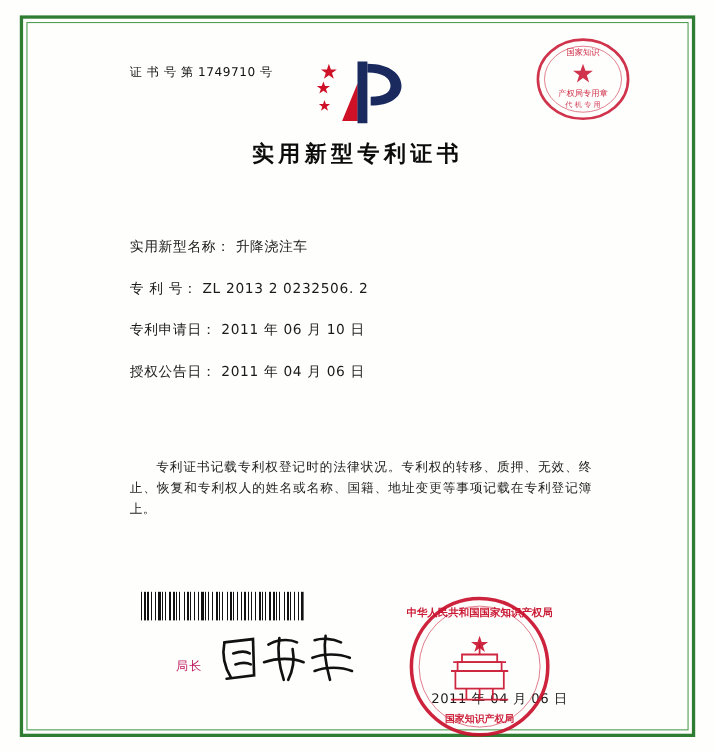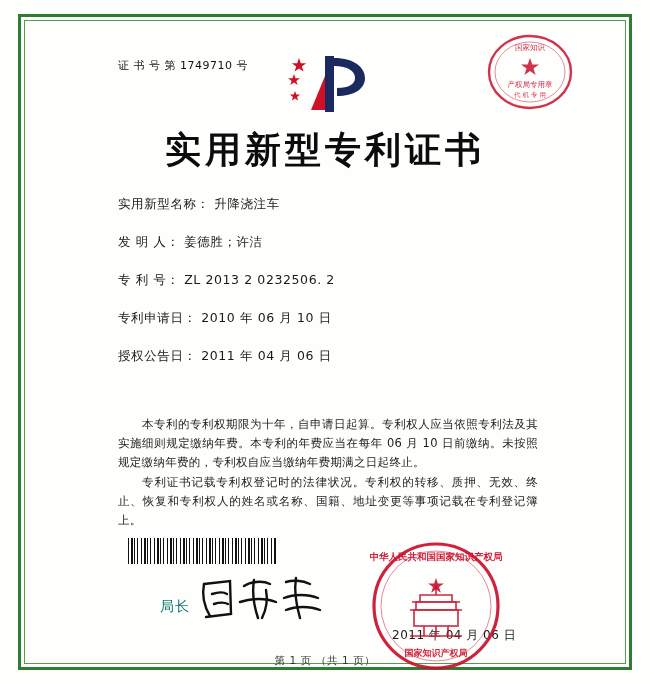--- a/index.html
+++ b/index.html
@@ -55,38 +55,39 @@
     width: 85px;
     height: 65px;
   }
   .logo svg { display: block; }
   .title {
     position: absolute;
     left: 0;
     right: 0;
     top: 126px;
     text-align: center;
-    font-size: 36px;
+    font-size: 20px;
     font-weight: bold;
     letter-spacing: 4px;
     color: #0c0c0c;
     font-family: "DejaVu Sans", "Liberation Sans", sans-serif;
   }
   .fields {
     position: absolute;
     left: 118px;
     top: 196px;
     width: 430px;
   }
   .field-row {
     font-size: 12.5px;
     color: #1a1a1a;
     margin-bottom: 21px;
     letter-spacing: 0.6px;
     white-space: nowrap;
+    margin-top: 20px;
   }
   .field-label {
     display: inline;
   }
   .field-value {
     display: inline;
   }
   .body-text {
     position: absolute;
     left: 118px;
@@ -114,22 +115,22 @@
         #111 0px, #111 1px, #fff 1px, #fff 3px,
         #111 3px, #111 5px, #fff 5px, #fff 6px,
         #111 6px, #111 7px, #fff 7px, #fff 9px,
         #111 9px, #111 10px, #fff 10px, #fff 13px);
   }
   
   .director-label {
     position: absolute;
     left: 160px;
     top: 598px;
-    font-size: 14px;
-    color: #0f766e;
+    font-size: 11px;
+    color: #be185d;
     letter-spacing: 1px;
   }
   .signature {
     position: absolute;
     left: 196px;
     top: 572px;
     width: 130px;
     height: 56px;
   }
   .date-bottom {
@@ -197,39 +198,34 @@
   </div>
 
   <div class="title">实用新型专利证书</div>
 
   <div class="fields">
     <div class="field-row">
       <span class="field-label">实用新型名称：</span>
       <span class="field-value">升降浇注车</span>
     </div>
     <div class="field-row">
-      <span class="field-label">发 明 人：</span>
-      <span class="field-value">姜德胜；许洁</span>
-    </div>
-    <div class="field-row">
       <span class="field-label">专 利 号：</span>
       <span class="field-value">ZL 2013 2 0232506. 2</span>
     </div>
     <div class="field-row">
       <span class="field-label">专利申请日：</span>
-      <span class="field-value">2010 年 06 月 10 日</span>
+      <span class="field-value">2011 年 06 月 10 日</span>
     </div>
     <div class="field-row">
       <span class="field-label">授权公告日：</span>
       <span class="field-value">2011 年 04 月 06 日</span>
     </div>
   </div>
 
   <div class="body-text">
-    <p>本专利的专利权期限为十年，自申请日起算。专利权人应当依照专利法及其实施细则规定缴纳年费。本专利的年费应当在每年 06 月 10 日前缴纳。未按照规定缴纳年费的，专利权自应当缴纳年费期满之日起终止。</p>
     <p>专利证书记载专利权登记时的法律状况。专利权的转移、质押、无效、终止、恢复和专利权人的姓名或名称、国籍、地址变更等事项记载在专利登记簿上。</p>
   </div>
 
   <div class="barcode"></div>
 
   <div class="director-label">局长</div>
 
   <div class="signature">
     <svg width="130" height="56" viewBox="0 0 130 56">
       <g fill="none" stroke="#111" stroke-width="2.4" stroke-linecap="round">
@@ -244,21 +240,20 @@
         <path d="M90 10 C96 8 106 8 114 12"></path>
         <path d="M100 6 C98 18 100 32 104 46"></path>
         <path d="M88 26 C98 22 112 22 122 26"></path>
         <path d="M90 38 C100 34 114 34 124 38"></path>
       </g>
     </svg>
   </div>
 
   <div class="date-bottom">2011 年 04 月 06 日</div>
 
-  <div class="page-footer">第 1 页 （共 1 页）</div>
 
   <div class="seal-top">
     <svg width="88" height="88" viewBox="0 0 88 88">
       <ellipse cx="44" cy="44" rx="41" ry="36" fill="none" stroke="#c8102e" stroke-width="2.4" opacity="0.85"></ellipse>
       <ellipse cx="44" cy="44" rx="35" ry="30" fill="none" stroke="#c8102e" stroke-width="0.8" opacity="0.6"></ellipse>
       <polygon points="44,30 46.3,36.4 53,36.4 47.5,40.5 49.6,47 44,43 38.4,47 40.5,40.5 35,36.4 41.7,36.4" fill="#c8102e" opacity="0.85"></polygon>
       <text class="seal-text" x="44" y="22" text-anchor="middle" font-size="7.5" fill="#c8102e" opacity="0.9">国家知识</text>
       <text class="seal-text" x="44" y="59" text-anchor="middle" font-size="7.5" fill="#c8102e" opacity="0.9">产权局专用章</text>
       <text class="seal-text" x="44" y="69" text-anchor="middle" font-size="6.5" fill="#c8102e" opacity="0.8">代 机 专 用</text>
     </svg>

